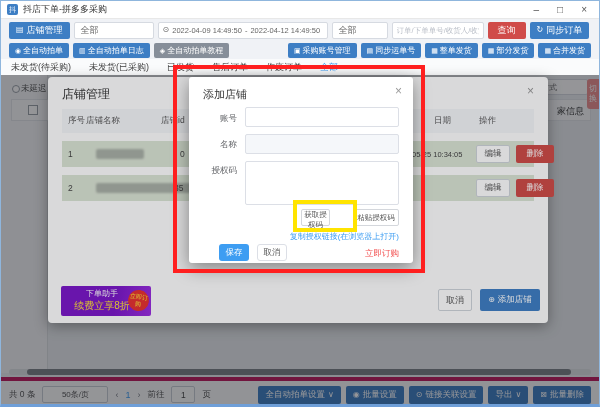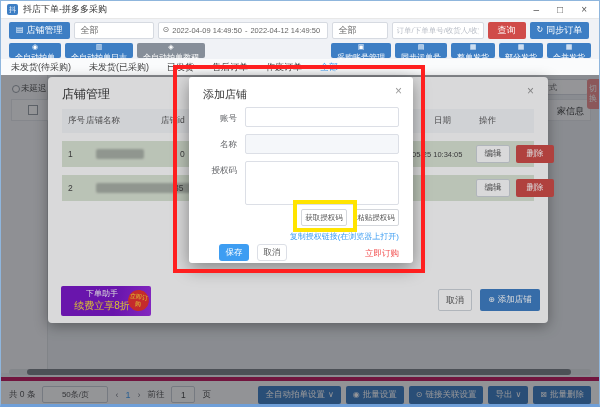--- a/index.html
+++ b/index.html
@@ -33,21 +33,21 @@
                   font-size:7.5px; padding:0 4px; color:#333; font-family:inherit; }
   .search-input::placeholder { color:#b9bec7; }
   .tiny-icon { font-size:8px; line-height:1; }
 
   
   .toolbar2 { position:absolute; top:40px; left:0; right:0; height:18px; background:#f0f2f6;
               display:flex; align-items:center; padding:0 8px; z-index:1; }
   .tb2-left { display:flex; gap:4px; }
   .tb2-right { display:flex; gap:4px; margin-left:auto; }
   .btn-sm { height:15px; font-size:8px; padding:0 6px; border-radius:2px; border:none; color:#fff;
-            background:#3d7ec4; display:inline-flex; align-items:center; gap:2px; font-family:inherit; white-space:nowrap;flex-direction:column; }
+            background:#3d7ec4; display:inline-flex; align-items:center; gap:2px; font-family:inherit; white-space:nowrap; }
   .btn-gray { background:#868e99; }
   .btn-sm .tiny-icon { font-size:7px; }
 
   
   .tabs { position:absolute; top:58px; left:0; right:0; height:16px; background:#fafbfc;
           display:flex; gap:18px; align-items:center; padding:0 10px; z-index:1; }
   .tab { font-size:9px; color:#444; white-space:nowrap; }
   .tab.active { color:#3d9df2; }
 
   
@@ -128,21 +128,21 @@
   .m-title { position:absolute; left:14px; top:10px; font-size:11px; color:#333; }
   .m-close { position:absolute; right:11px; top:7px; font-size:12px; color:#999; }
   .m-label { position:absolute; left:0; width:48px; text-align:right; font-size:8.5px; color:#606266; }
   .m-input { position:absolute; left:56px; width:154px; height:20px; border:1px solid #dcdfe6;
              border-radius:2px; font-size:9px; padding:0 5px; font-family:inherit; }
   .m-input.disabled { background:#f5f7fa; }
   .m-textarea { position:absolute; left:56px; top:84px; width:154px; height:44px; border:1px solid #dcdfe6;
                 border-radius:2px; resize:none; font-family:inherit; font-size:9px; }
   .m-authbtn { position:absolute; height:17px; border:1px solid #d4d7dc; background:#fff; color:#555;
                font-size:7.5px; border-radius:2px; font-family:inherit; top:132px; }
-  .m-get { left:112px; width:46px; } .m-paste { left:164px; width:46px; }
+  .m-get { left:112px; width:29px; } .m-paste { left:164px; width:46px; }
   .m-link { position:absolute; right:14px; top:154px; font-size:8px; color:#3d9df2; white-space:nowrap; }
   .m-save { position:absolute; left:30px; top:167px; width:30px; height:17px; background:#3d9df2;
             border:none; border-radius:3px; color:#fff; font-size:8.5px; font-family:inherit; }
   .m-cancel { position:absolute; left:68px; top:167px; width:30px; height:17px; background:#fff;
               border:1px solid #dcdfe6; border-radius:3px; color:#555; font-size:8.5px; font-family:inherit; }
   .m-order { position:absolute; right:14px; top:171px; font-size:8.5px; color:#f24f4f; white-space:nowrap; }
 
   
   .anno-red { position:absolute; left:172px; top:64px; width:252px; height:208px;
               border:4px solid #ff1f1f; z-index:10; pointer-events:none; }

